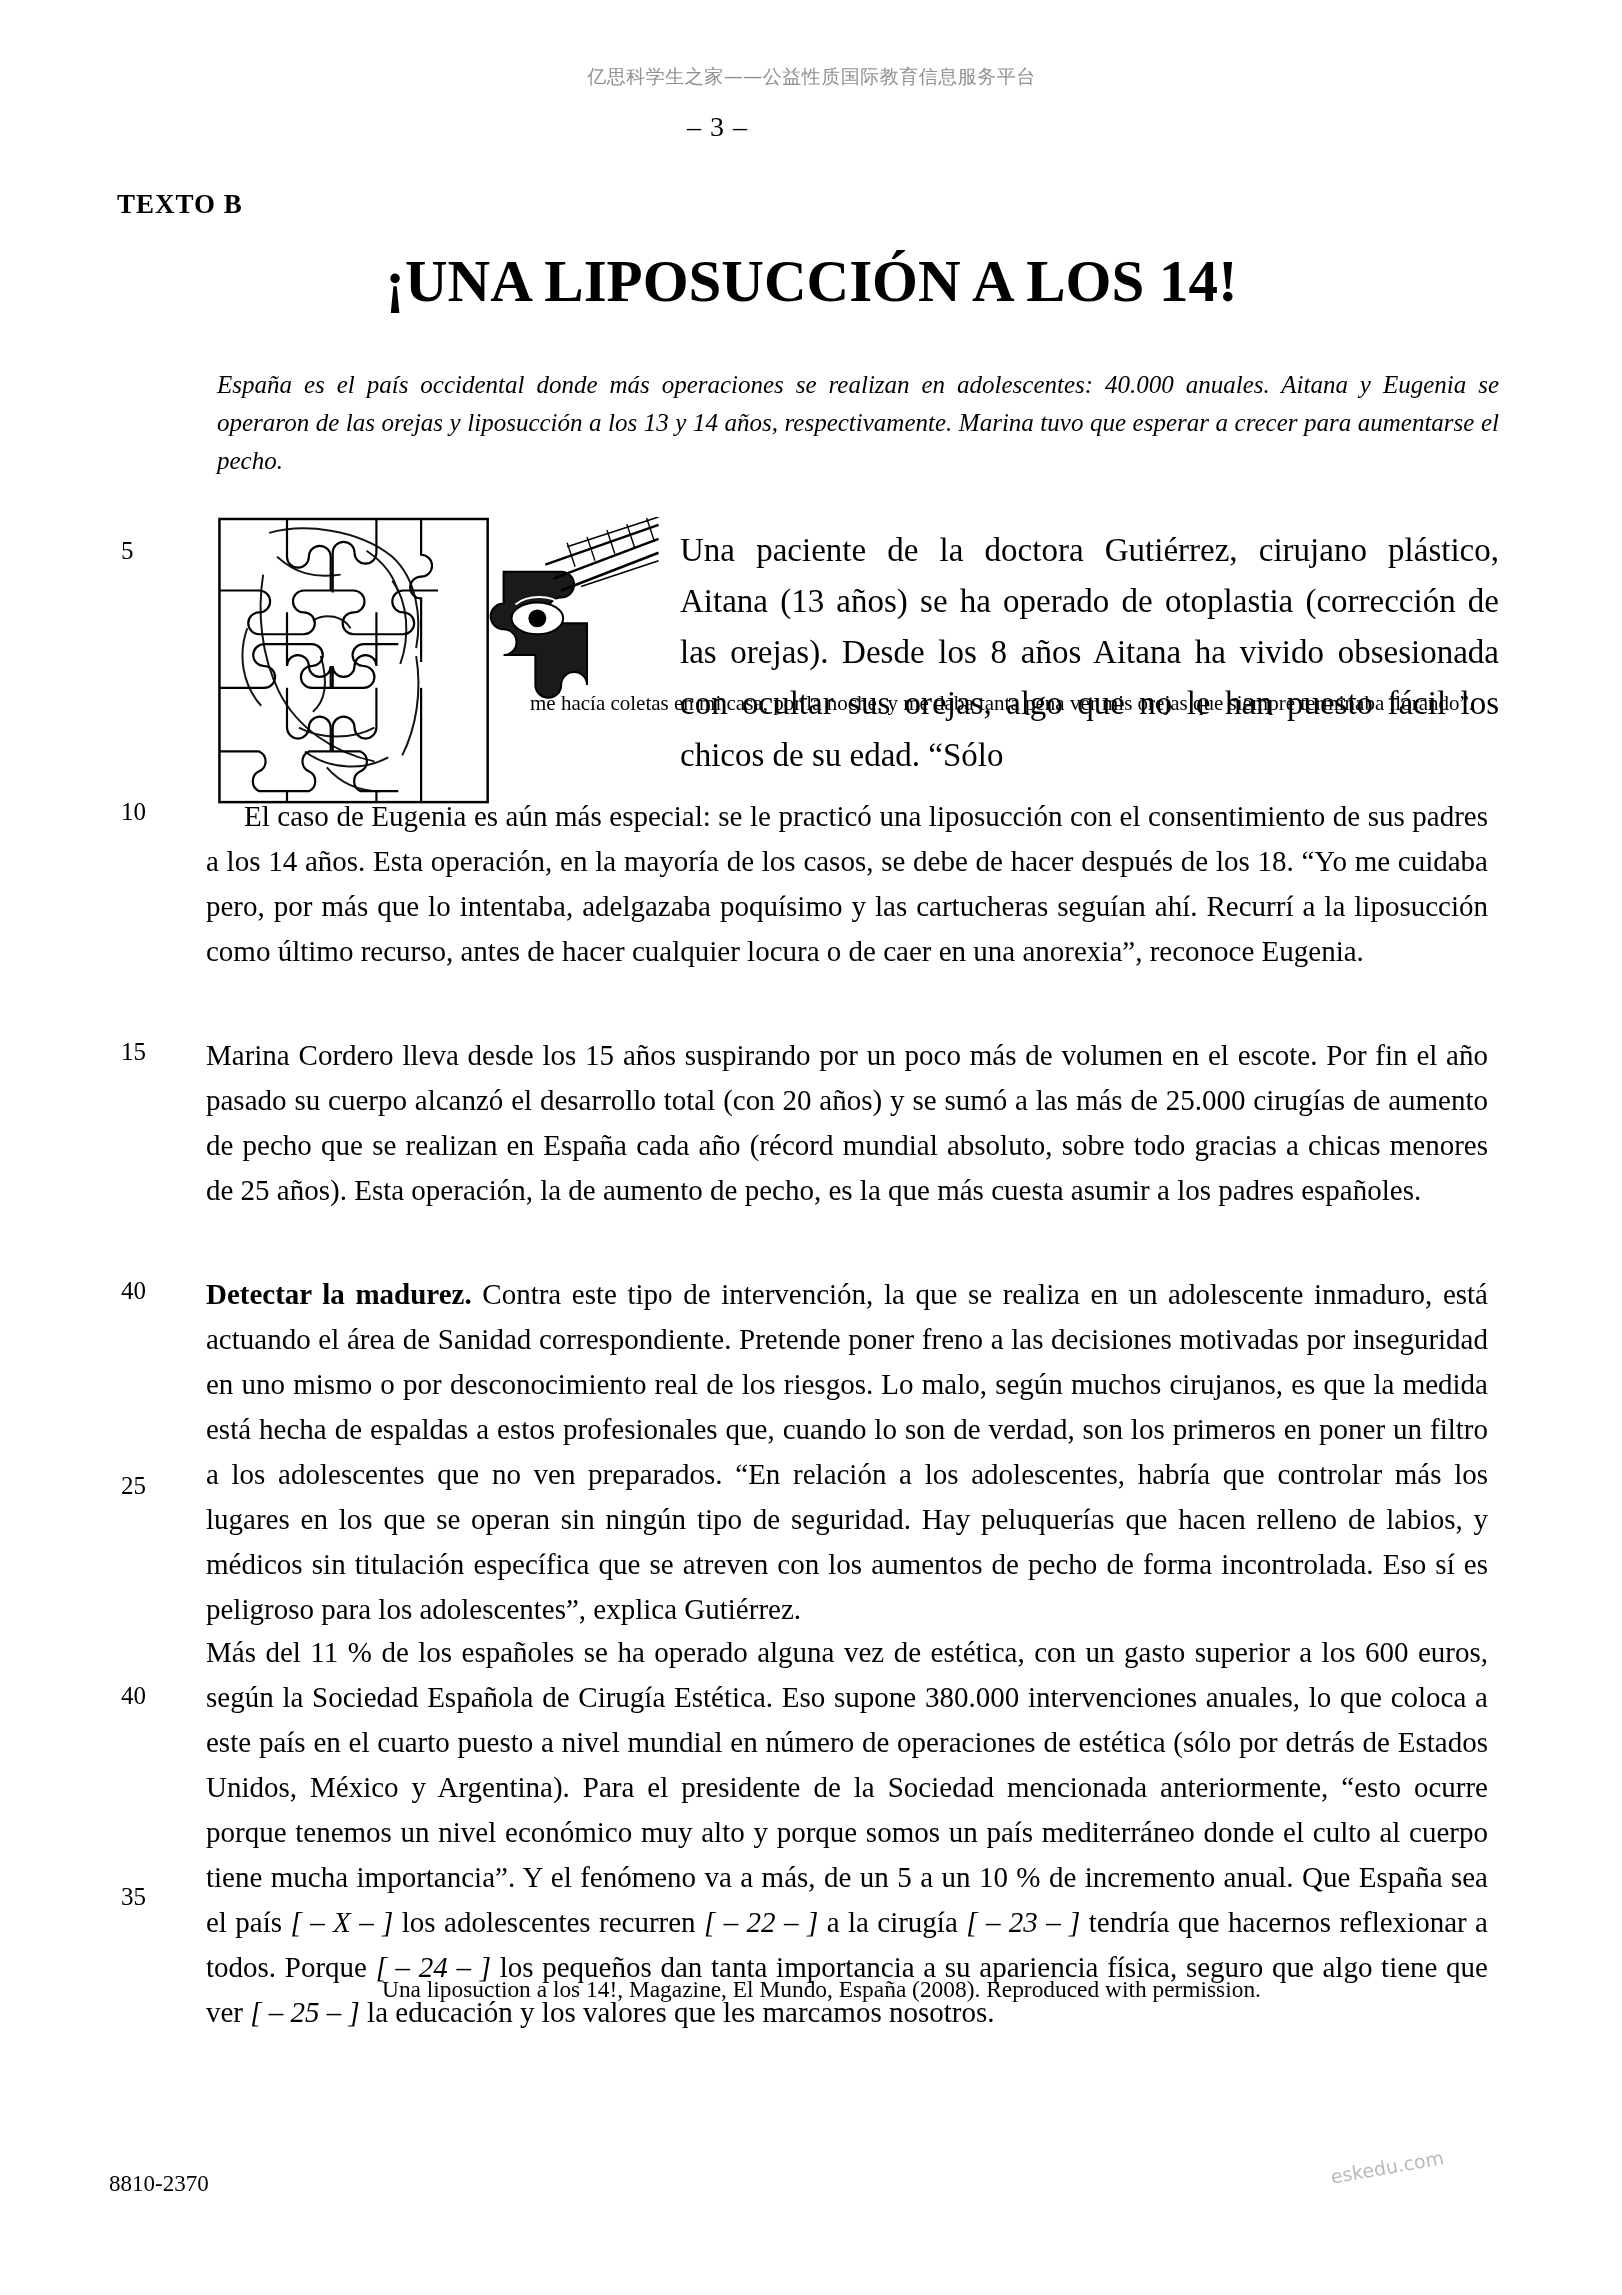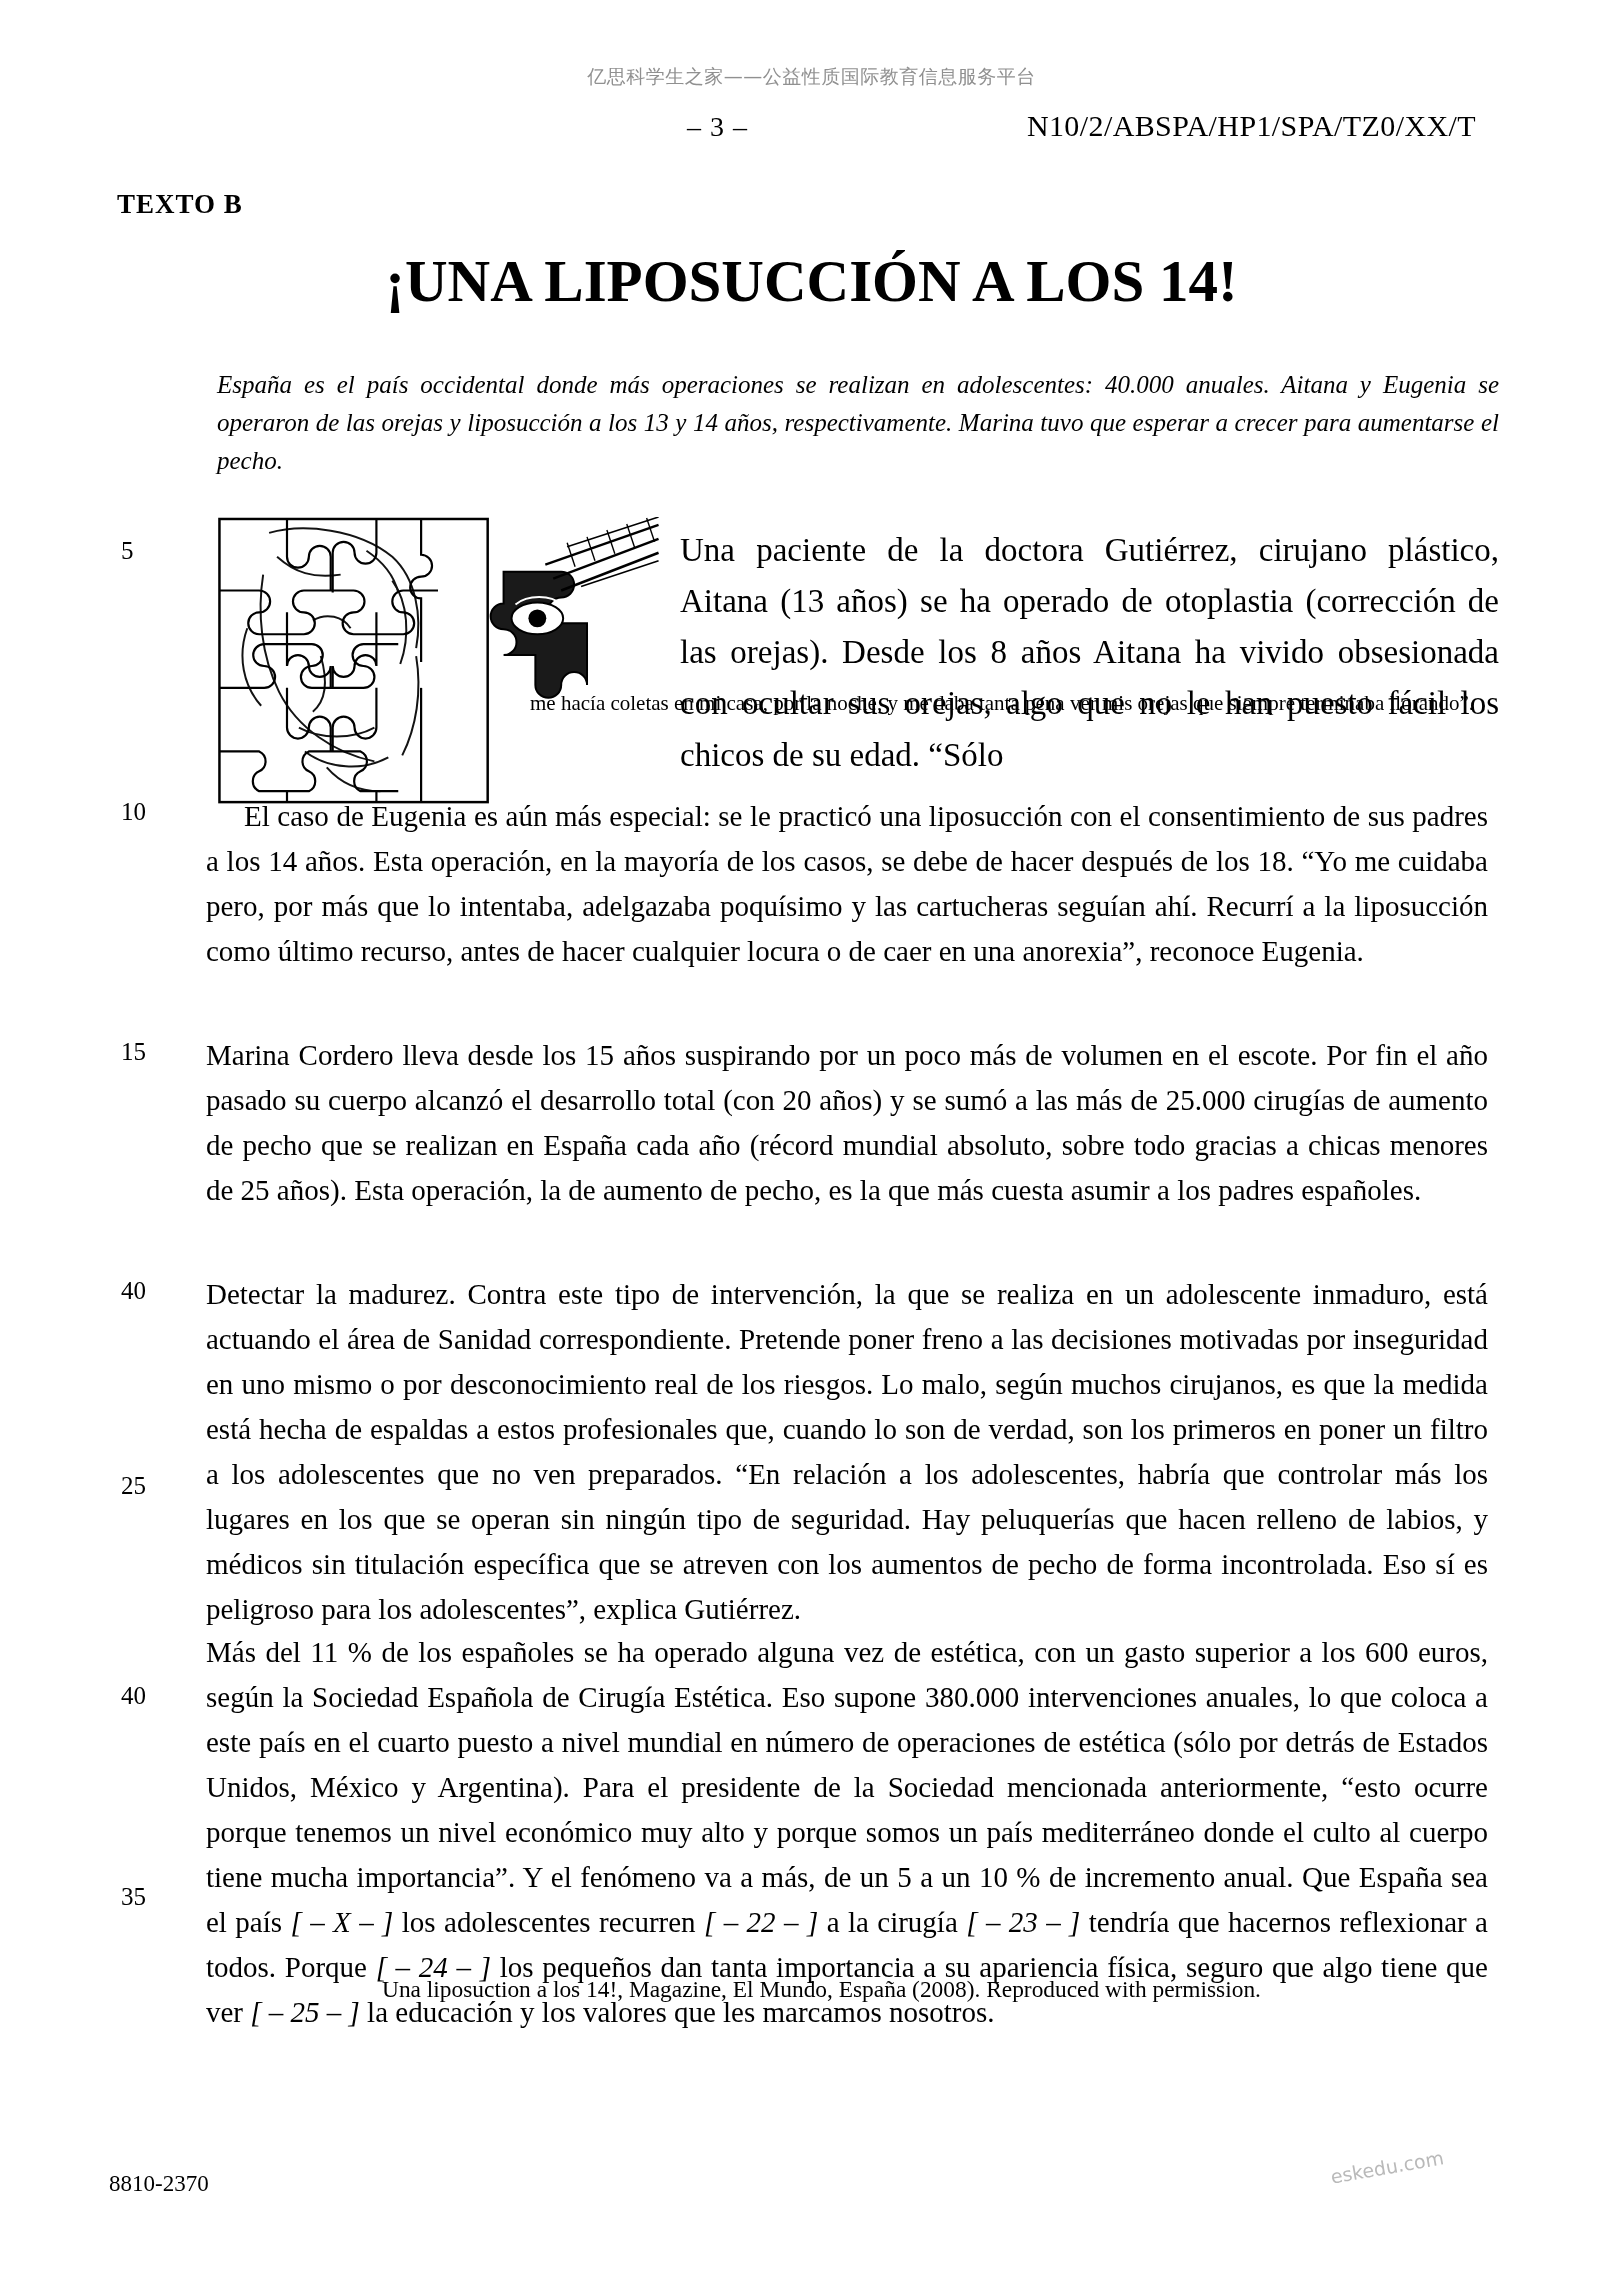--- a/index.html
+++ b/index.html
@@ -151,31 +151,30 @@
   }
   .watermark-bottom {
     position: absolute;
     bottom: 117px;
     right: 179px;
     font-family: "DejaVu Sans", sans-serif;
     font-size: 19px;
     color: #b9b9b9;
     transform: rotate(-10deg);
   }
-  b.inline-bold { font-weight: normal; }
+  b.inline-bold { font-weight: bold; }
   .gapref { font-style: italic; }
 </style>
 </head>
 <body>
 
 <div class="page">
 
   <div class="watermark-top">亿思科学生之家——公益性质国际教育信息服务平台</div>
   <div class="page-number">– 3 –</div>
-  <div class="exam-code">N10/2/ABSPA/HP1/SPA/TZ0/XX/T</div>
 
   <div class="texto-label">TEXTO B</div>
   <div class="title">¡UNA LIPOSUCCIÓN A LOS 14!</div>
 
   <div class="intro">España es el país occidental donde más operaciones se realizan en adolescentes: 40.000 anuales.  Aitana y Eugenia se operaron de las orejas y liposucción a los 13 y 14 años, respectivamente.  Marina tuvo que esperar a crecer para aumentarse el pecho.</div>
 
   <div class="lineno" style="top:537px;">5</div>
   <div class="lineno" style="top:798px;">10</div>
   <div class="lineno" style="top:1038px;">15</div>
   <div class="lineno" style="top:1277px;">40</div>

